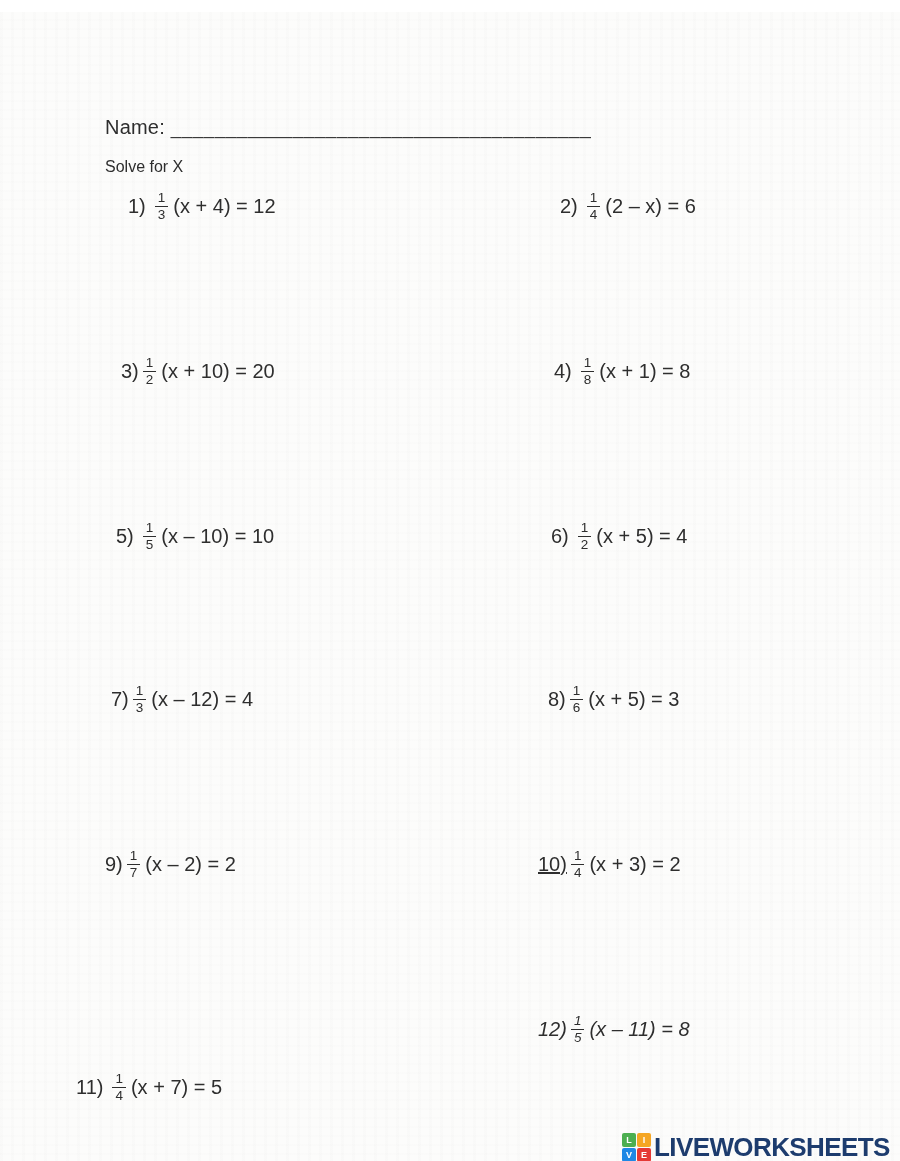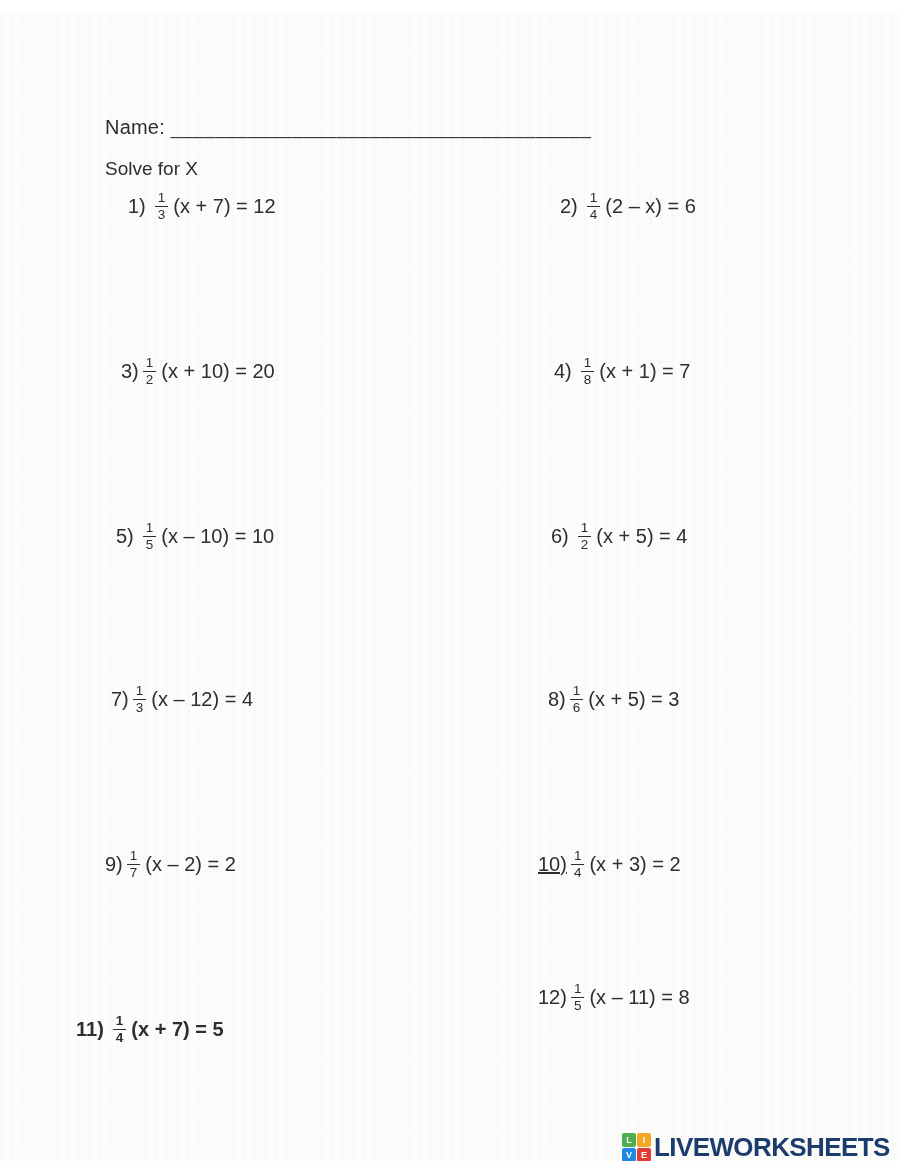--- a/index.html
+++ b/index.html
@@ -30,21 +30,21 @@
   .name-label { letter-spacing: 0.2px; }
   .name-line {
     font-size: 19px;
     letter-spacing: 0.5px;
     color: #3a3a3a;
   }
   .instruction {
     position: absolute;
     left: 105px;
     top: 146px;
-    font-size: 19px;
+    font-size: 16px;
   }
 
   
   .problem {
     position: absolute;
     display: flex;
     align-items: center;
     font-size: 20px;
     white-space: nowrap;
     color: #2e2e2e;
@@ -106,21 +106,21 @@
   </div>
 
   <div class="instruction">Solve for X</div>
 
   <div class="problem" style="left:128px; top:178px;">
     <span class="pnum">1)</span>
     <span class="frac">
         <span class="num">1</span>
         <span class="den">3</span>
       </span>
-    <span class="expr">(x + 7) = 12</span>
+    <span class="expr">(x + 4) = 12</span>
   </div>
 
   <div class="problem" style="left:560px; top:178px;">
     <span class="pnum">2)</span>
     <span class="frac">
         <span class="num">1</span>
         <span class="den">4</span>
       </span>
     <span class="expr">(2 – x) = 6</span>
   </div>
@@ -133,21 +133,21 @@
       </span>
     <span class="expr">(x + 10) = 20</span>
   </div>
 
   <div class="problem" style="left:554px; top:343px;">
     <span class="pnum">4)</span>
     <span class="frac">
         <span class="num">1</span>
         <span class="den">8</span>
       </span>
-    <span class="expr">(x + 1) = 7</span>
+    <span class="expr">(x + 1) = 8</span>
   </div>
 
   <div class="problem" style="left:116px; top:508px;">
     <span class="pnum">5)</span>
     <span class="frac">
         <span class="num">1</span>
         <span class="den">5</span>
       </span>
     <span class="expr">(x – 10) = 10</span>
   </div>
@@ -190,30 +190,30 @@
 
   <div class="problem" style="left:538px; top:836px;">
     <span class="pnum" style="margin-right:4px;text-decoration:underline;">10)</span>
     <span class="frac">
         <span class="num">1</span>
         <span class="den">4</span>
       </span>
     <span class="expr">(x + 3) = 2</span>
   </div>
 
-  <div class="problem" style="left:76px; top:1001px;font-weight:bold;">
+  <div class="problem" style="left:76px; top:1059px;">
     <span class="pnum">11)</span>
     <span class="frac">
         <span class="num">1</span>
         <span class="den">4</span>
       </span>
     <span class="expr">(x + 7) = 5</span>
   </div>
 
-  <div class="problem" style="left:538px; top:969px;">
+  <div class="problem" style="left:538px; top:1001px;font-style:italic;">
     <span class="pnum" style="margin-right:4px;">12)</span>
     <span class="frac">
         <span class="num">1</span>
         <span class="den">5</span>
       </span>
     <span class="expr">(x – 11) = 8</span>
   </div>
 
   <div class="logo">
     <span class="logo-grid">

